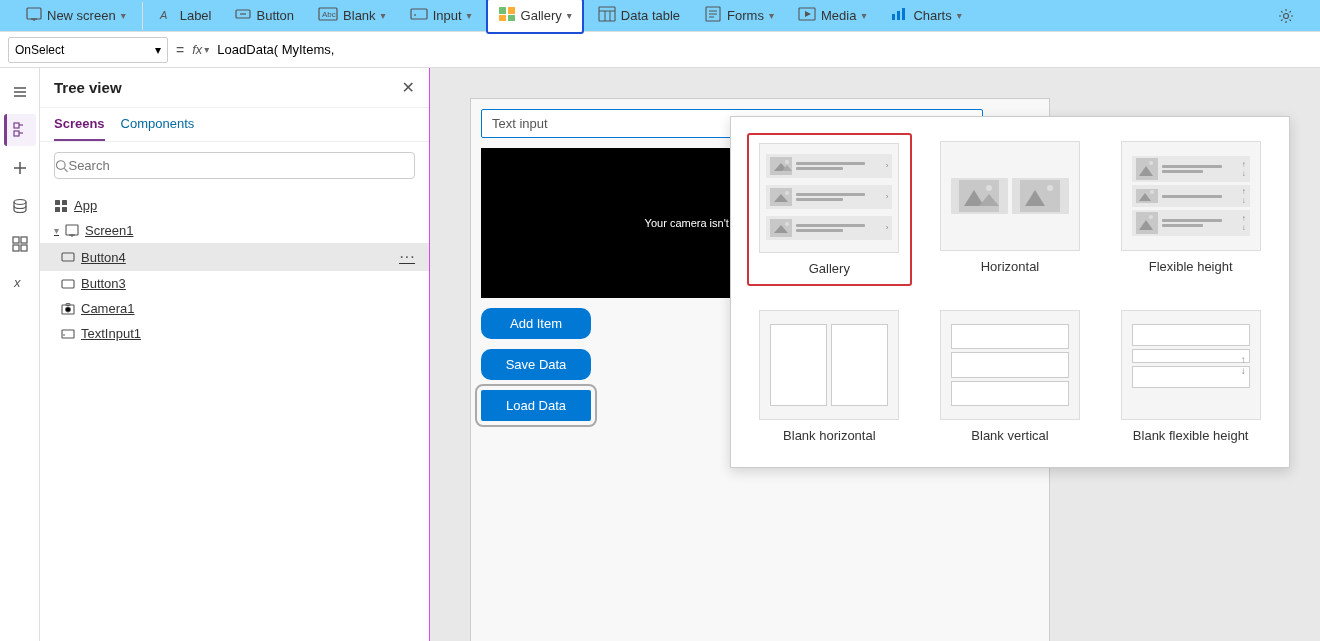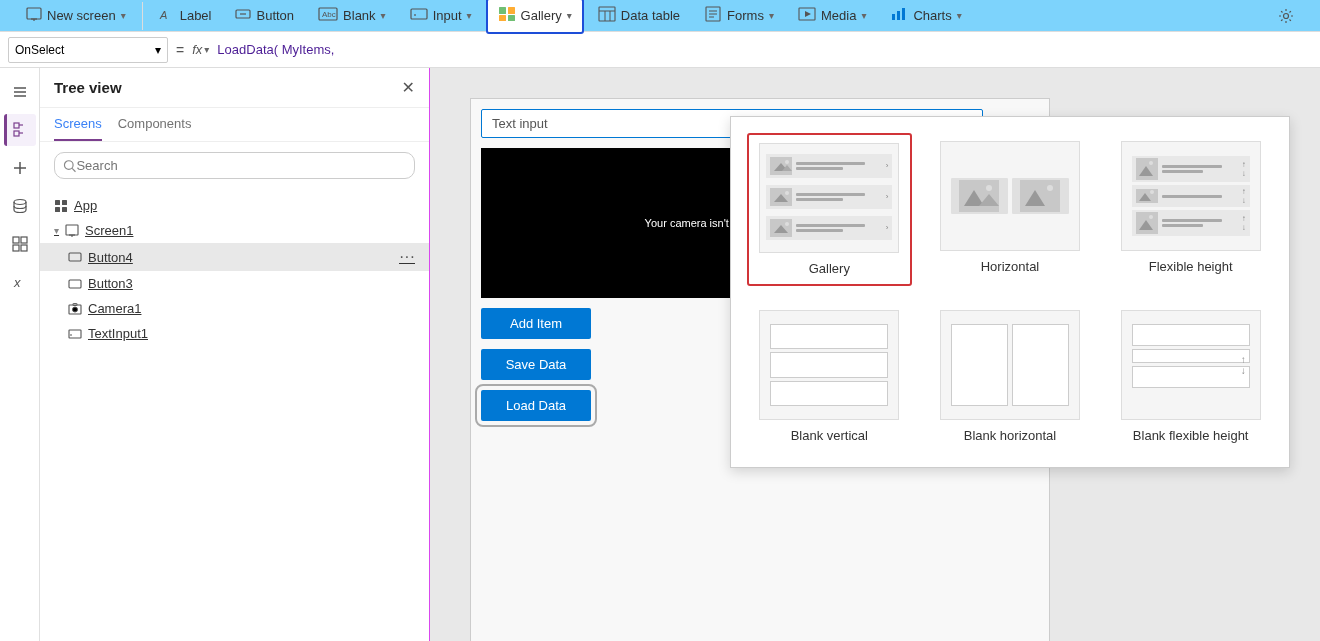--- a/index.html
+++ b/index.html
@@ -68,21 +68,21 @@
     .formula-fx {
       font-size: 13px;
       color: #555;
       display: flex;
       align-items: center;
       gap: 2px;
     }
     .formula-content {
       flex: 1;
       font-size: 13px;
-      color: #4c1d95;
+      color: #000000;
     }
 
     
     .main-area {
       display: flex;
       flex: 1;
       overflow: hidden;
     }
 
     
@@ -137,36 +137,36 @@
     }
     .tree-tabs {
       display: flex;
       padding: 0 14px;
       border-bottom: 1px solid #eee;
       gap: 16px;
     }
     .tree-tab {
       padding: 8px 0;
       font-size: 13px;
-      color: #737373;
+      color: #0369a1;
       cursor: pointer;
       border-bottom: 2px solid transparent;
     }
     .tree-tab.active {
-      color: #3b82f6;
+      color: #701a75;
       border-bottom-color: #7b3f8e;
-      font-weight: 400;
+      font-weight: 700;
     }
     .search-bar {
       margin: 10px 14px;
       display: flex;
       align-items: center;
       border: 1px solid #ccc;
-      border-radius: 10px;
-      padding: 5px 8px;
+      border-radius: 4px;
+      padding: 5px 0;
       gap: 0;
     }
     .search-bar input {
       border: none;
       outline: none;
       font-size: 13px;
       width: 100%;
       color: #333;
     }
     .tree-items {
@@ -180,21 +180,21 @@
       padding: 5px 14px;
       font-size: 13px;
       color: #333;
       cursor: pointer;
       gap: 6px;
       text-decoration: underline;
     }
     .tree-item.selected { background: #e8e8e8; }
     .tree-item-chevron { font-size: 10px; color: #888; }
     .tree-item-more { margin-left: auto; font-size: 16px; color: #555; }
-    .tree-indent { padding-left: 28px; }
+    .tree-indent { padding-left: 21px; }
 
     
     .canvas-area {
       flex: 1;
       background: #e8e8e8;
       position: relative;
       overflow: hidden;
     }
     .canvas-content {
       position: absolute;
@@ -229,21 +229,21 @@
       justify-content: center;
       font-size: 11px;
       color: #fff;
       padding: 8px;
       text-align: center;
     }
     .blue-btn {
       background: #0078d4;
       color: #fff;
       border: none;
-      border-radius: 2px;
+      border-radius: 10px;
       padding: 8px 20px;
       font-size: 13px;
       cursor: pointer;
       width: 110px;
     }
     .load-btn {
       background: #0078d4;
       color: #fff;
       border: none;
       border-radius: 2px;
@@ -823,37 +823,37 @@
               </div>
               <div class="flex-arrows">↑<br>↓</div>
             </div>
           </div>
         </div>
         <span class="gallery-label">Flexible height</span>
       </div>
 
       <div class="gallery-option">
         <div class="gallery-thumb">
+          <div class="blank-horiz">
+            <div class="blank-horiz-col"></div>
+            <div class="blank-horiz-col"></div>
+          </div>
+        </div>
+        <span class="gallery-label">Blank horizontal</span>
+      </div>
+
+      <div class="gallery-option">
+        <div class="gallery-thumb">
           <div class="blank-vert">
             <div class="blank-vert-row"></div>
             <div class="blank-vert-row"></div>
             <div class="blank-vert-row"></div>
           </div>
         </div>
         <span class="gallery-label">Blank vertical</span>
-      </div>
-
-      <div class="gallery-option">
-        <div class="gallery-thumb">
-          <div class="blank-horiz">
-            <div class="blank-horiz-col"></div>
-            <div class="blank-horiz-col"></div>
-          </div>
-        </div>
-        <span class="gallery-label">Blank horizontal</span>
       </div>
 
       <div class="gallery-option">
         <div class="gallery-thumb">
           <div class="blank-flex">
             <div class="blank-flex-row" style="height:22px;"></div>
             <div class="blank-flex-row" style="height:14px;"></div>
             <div class="blank-flex-row" style="height:22px;"></div>
             <div class="blank-flex-arrows">↑<br>↓</div>
           </div>

